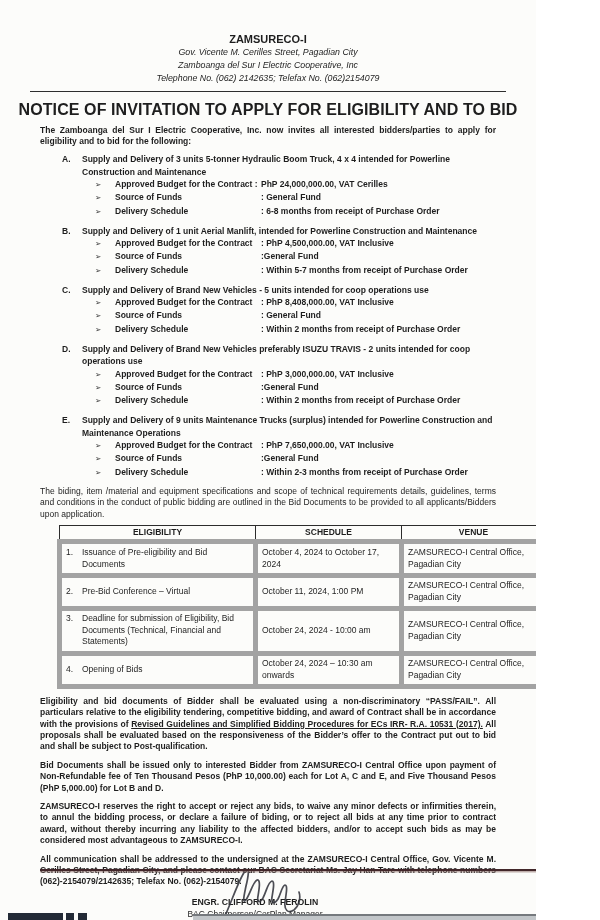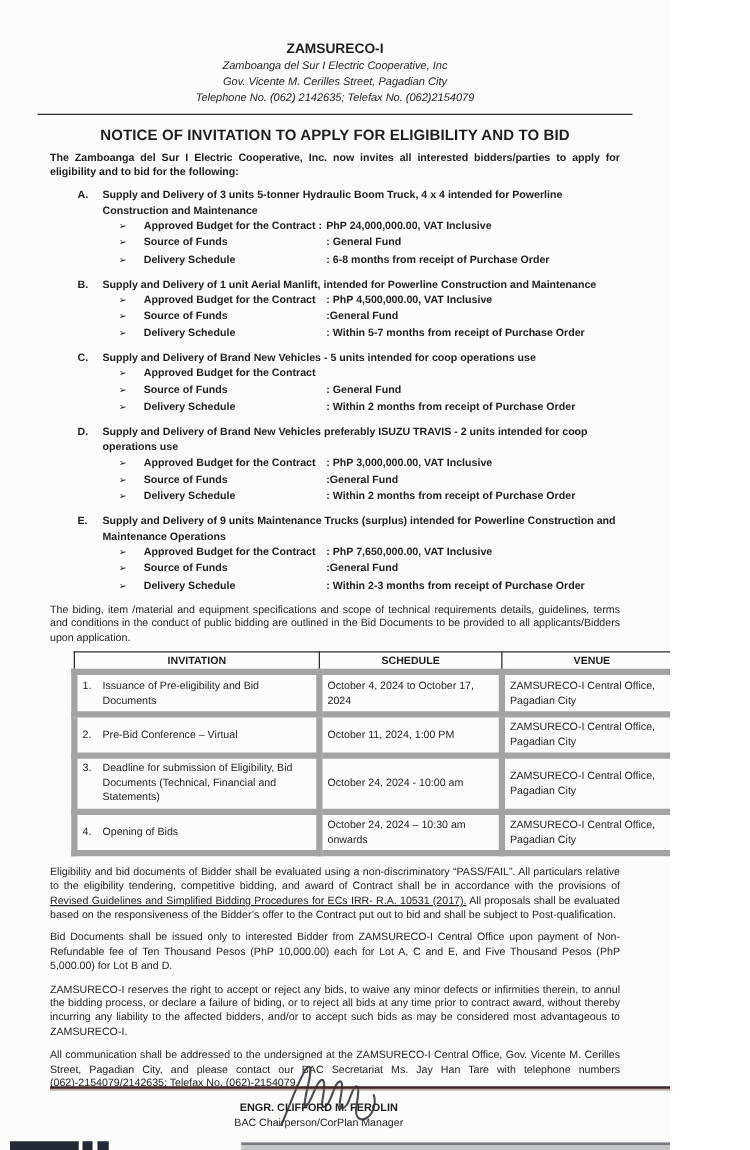--- a/index.html
+++ b/index.html
@@ -8,36 +8,36 @@
     background:var(--paper,#fcfcfa);
     color:var(--ink,#1e1e1e);
     font-family:"Liberation Sans","DejaVu Sans",sans-serif;
   }
   
   .header{text-align:center;padding-top:33px;}
   .org{font-size:11px;font-weight:700;line-height:13px;}
   .hline{font-style:italic;font-size:8.8px;line-height:13px;}
   .header-rule{border:none;border-top:1.3px solid #2e2e2e;margin:6px 30px 0;}
   
-  .title{text-align:center;font-weight:700;font-size:12px;margin-top:9px;letter-spacing:.1px;}
+  .title{text-align:center;font-weight:700;font-size:16px;margin-top:9px;letter-spacing:.1px;}
   .intro{font-weight:700;font-size:8.5px;line-height:11.2px;margin:6px 40px 0;text-align:justify;}
   
   .lots{margin:6px 40px 0 62px;}
   .lot{margin-bottom:7px;}
   .lot-head{display:flex;font-weight:700;font-size:8.5px;line-height:12.4px;}
   .lot-letter{width:20px;flex:none;}
   .lot-heading{flex:1;}
   .lot-details{margin-left:33px;}
   .detail-row{display:flex;font-weight:700;font-size:8.5px;line-height:12.2px;}
   .bullet{width:20px;flex:none;font-size:7.5px;padding-top:1px;color:#2a2a2a;}
   .dlabel{width:146px;flex:none;white-space:nowrap;}
   .dvalue{flex:1;white-space:nowrap;}
   
   .p{font-size:8.5px;line-height:11.4px;margin:7px 40px 0;text-align:justify;}
-  .p.bold{font-weight:400;}
+  .p.bold{font-weight:700;}
   .underlined{text-decoration:underline;}
   
   .bid-table{border-collapse:collapse;margin:5px 0 0 57px;width:486px;font-size:8.5px;table-layout:fixed;}
   .bid-table th{border:1px solid #2c2c2c;font-weight:700;text-align:center;padding:1px 2px;line-height:11.5px;}
   .bid-table td{border:5px solid #a3a3a3;padding:2.5px 4px;vertical-align:middle;line-height:11.6px;}
   td.activity{text-align:left;}
   .rownum{display:inline-block;width:16px;vertical-align:top;}
   .acttext{display:inline-block;width:calc(100% - 19px);vertical-align:top;}
   td.schedule,td.venue{text-align:left;}
   
@@ -57,41 +57,41 @@
   .a1{left:8px;width:55px;} .a2{left:66px;width:8px;} .a3{left:78px;width:9px;}
   .art-gray{position:absolute;left:193px;top:914px;width:396px;height:6px;background:#c2c6c9;border-top:2px solid #75797d;}
 </style>
 </head>
 <body>
 
 <div class="page" style="--ink: #1e1e1e; --paper: #fcfcfa; --bottomRule: #42272a;">
 
   <div class="header">
     <div class="org">ZAMSURECO-I</div>
+    <div class="hline">Gov. Vicente M. Cerilles Street, Pagadian City</div>
     <div class="hline">Zamboanga del Sur I Electric Cooperative, Inc</div>
-    <div class="hline">Gov. Vicente M. Cerilles Street, Pagadian City</div>
     <div class="hline">Telephone No. (062) 2142635; Telefax No. (062)2154079</div>
   </div>
   <hr class="header-rule">
 
   <div class="title">NOTICE OF INVITATION TO APPLY FOR ELIGIBILITY AND TO BID</div>
 
   <div class="intro">The Zamboanga del Sur I Electric Cooperative, Inc. now invites all interested bidders/parties to apply for eligibility and to bid for the following:</div>
 
   <div class="lots">
     <div class="lot">
       <div class="lot-head">
         <span class="lot-letter">A.</span>
         <span class="lot-heading">Supply and Delivery of 3 units 5-tonner Hydraulic Boom Truck, 4 x 4 intended for Powerline Construction and Maintenance</span>
       </div>
       <div class="lot-details">
     <div class="detail-row">
       <span class="bullet">➢</span>
       <span class="dlabel">Approved Budget for the Contract :</span>
-      <span class="dvalue">PhP 24,000,000.00, VAT Inclusive</span>
+      <span class="dvalue">PhP 24,000,000.00, VAT Cerilles</span>
     </div>
 
     <div class="detail-row">
       <span class="bullet">➢</span>
       <span class="dlabel">Source of Funds</span>
       <span class="dvalue">: General Fund</span>
     </div>
 
     <div class="detail-row">
       <span class="bullet">➢</span>
@@ -129,20 +129,21 @@
 
     <div class="lot">
       <div class="lot-head">
         <span class="lot-letter">C.</span>
         <span class="lot-heading">Supply and Delivery of Brand New Vehicles -  5 units intended for coop operations use</span>
       </div>
       <div class="lot-details">
     <div class="detail-row">
       <span class="bullet">➢</span>
       <span class="dlabel">Approved Budget for the Contract</span>
+      <span class="dvalue">: PhP 8,408,000.00, VAT Inclusive</span>
     </div>
 
     <div class="detail-row">
       <span class="bullet">➢</span>
       <span class="dlabel">Source of Funds</span>
       <span class="dvalue">: General Fund</span>
     </div>
 
     <div class="detail-row">
       <span class="bullet">➢</span>
@@ -208,21 +209,21 @@
   <div class="p">The biding, item /material and equipment specifications and scope of technical requirements details, guidelines, terms and conditions in the conduct of public bidding are outlined in the Bid Documents to be provided to all applicants/Bidders upon application.</div>
 
   <table class="bid-table">
     <colgroup>
         <col style="width:196px">
         <col style="width:146px">
         <col style="width:144px">
       </colgroup>
     <thead>
       <tr>
-        <th>INVITATION</th>
+        <th>ELIGIBILITY</th>
         <th>SCHEDULE</th>
         <th>VENUE</th>
       </tr>
     </thead>
     <tbody>
     <tr>
       <td class="activity">
         <span class="rownum">1.</span><span class="acttext">Issuance of Pre-eligibility and Bid Documents</span>
       </td>
       <td class="schedule">October 4, 2024 to October 17, 2024</td>

